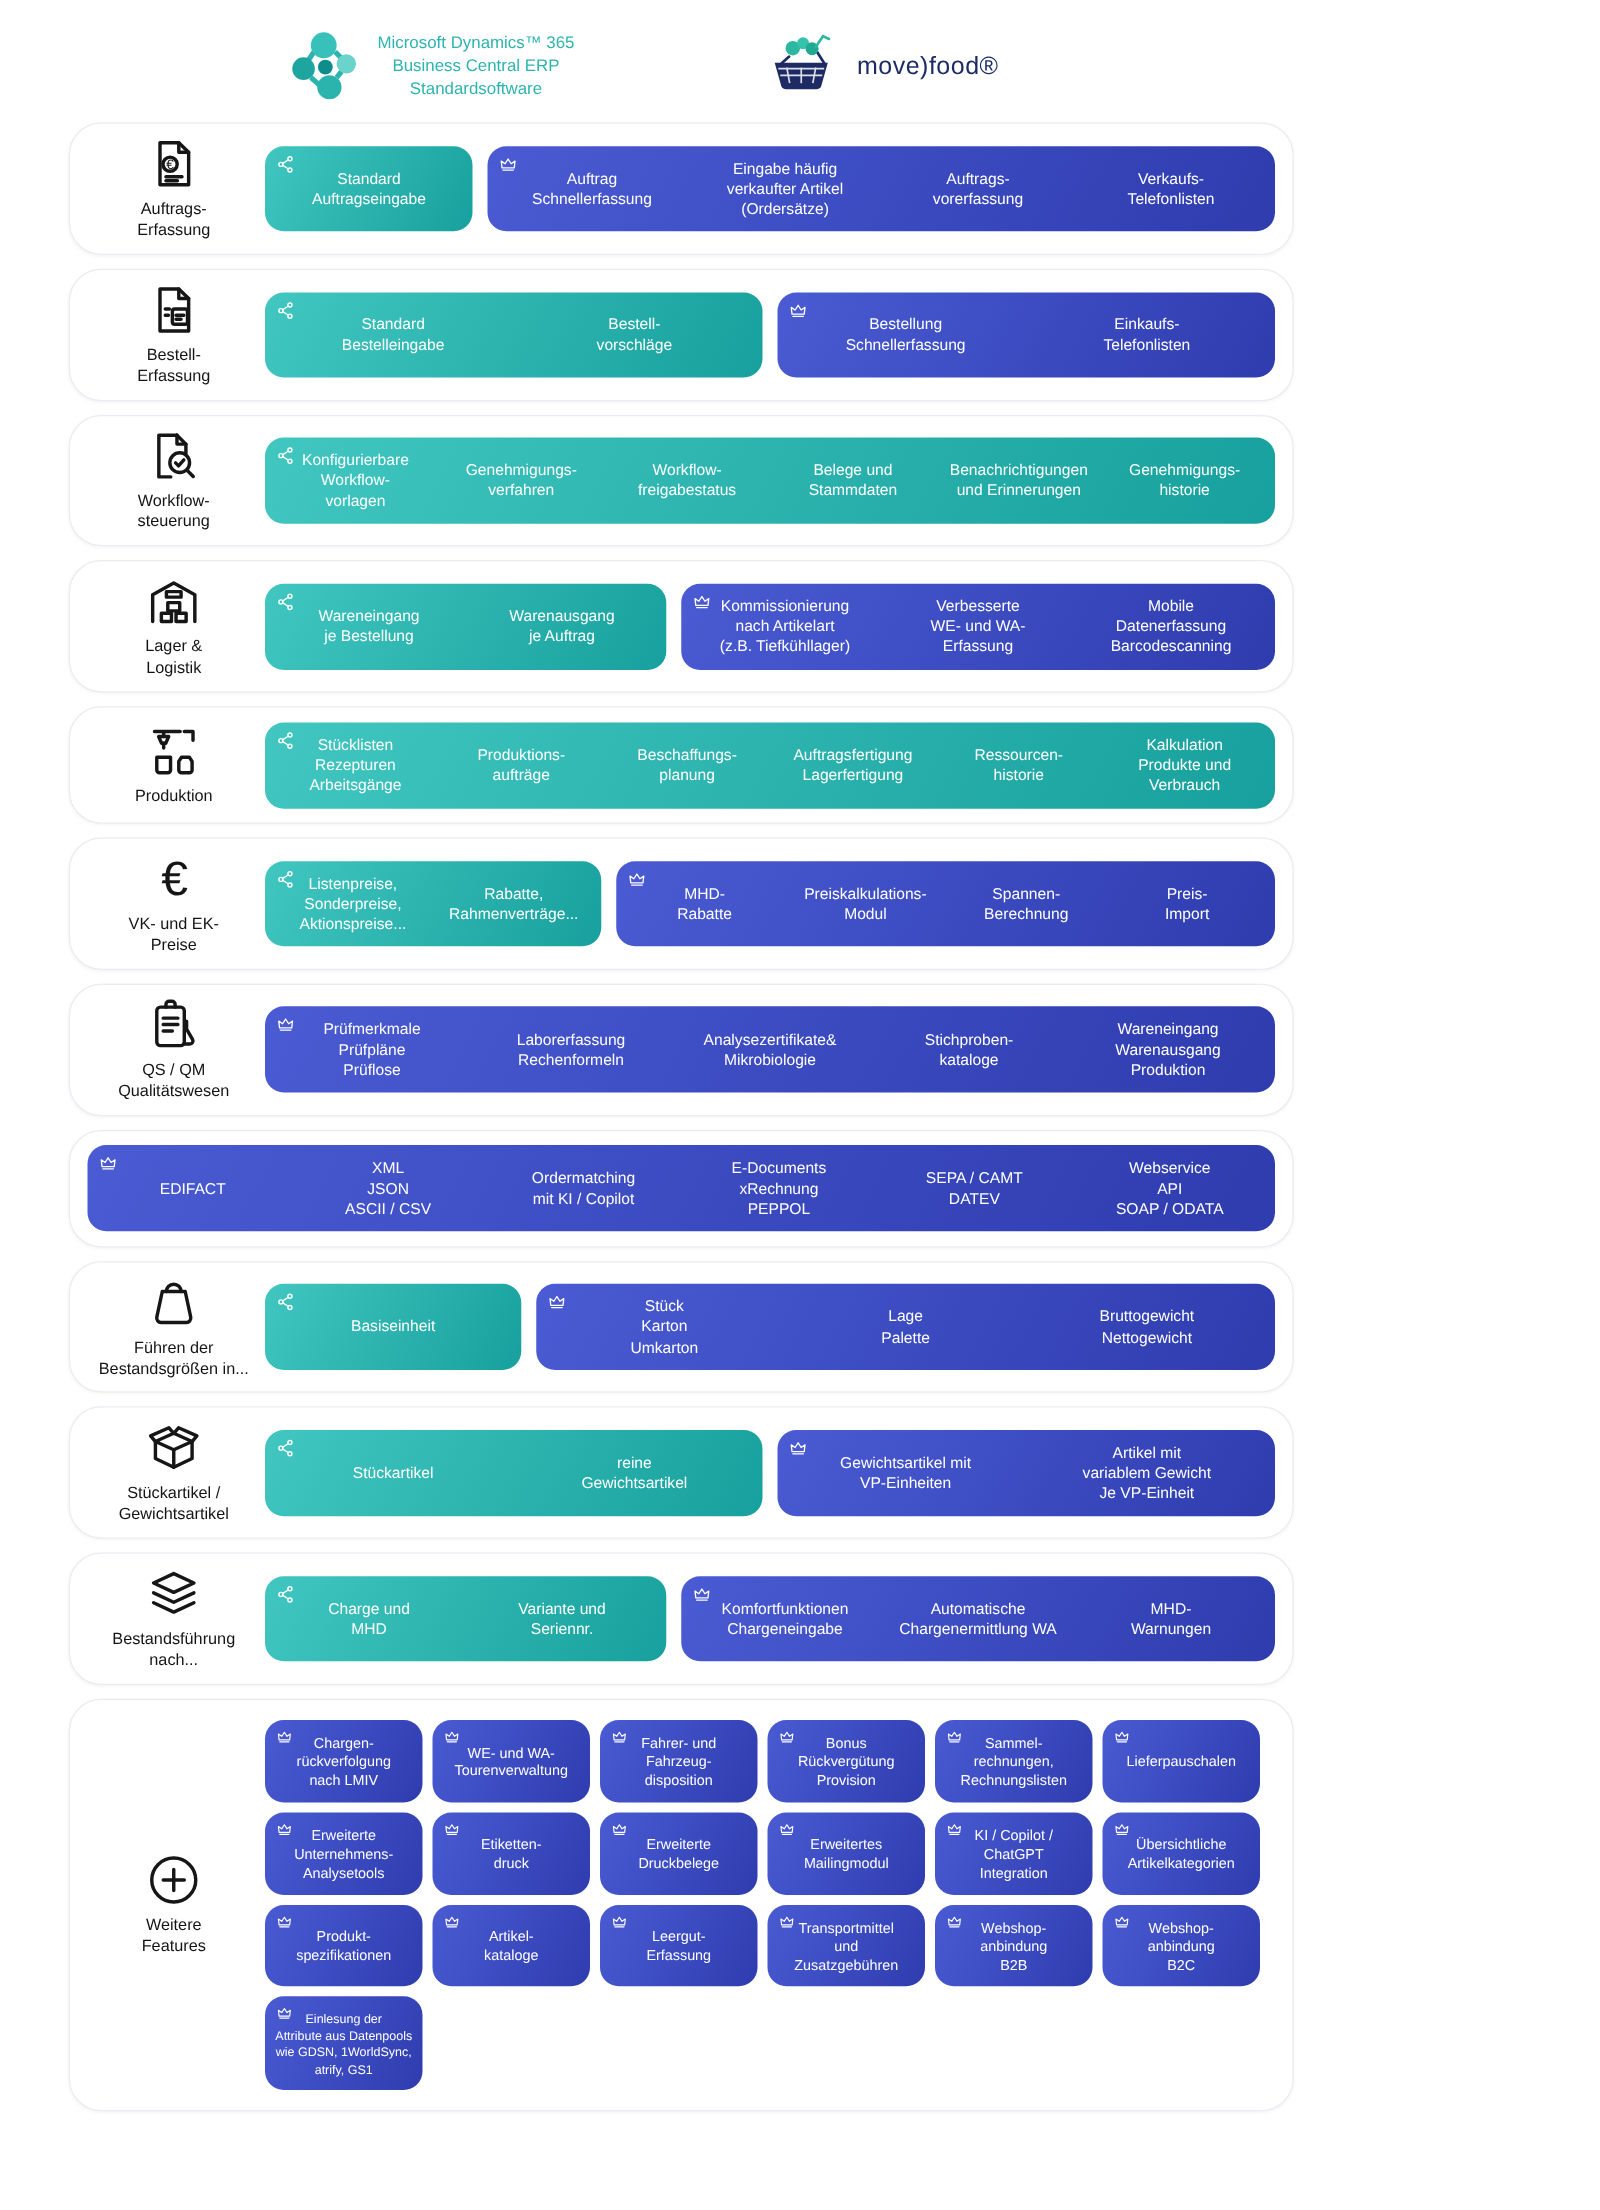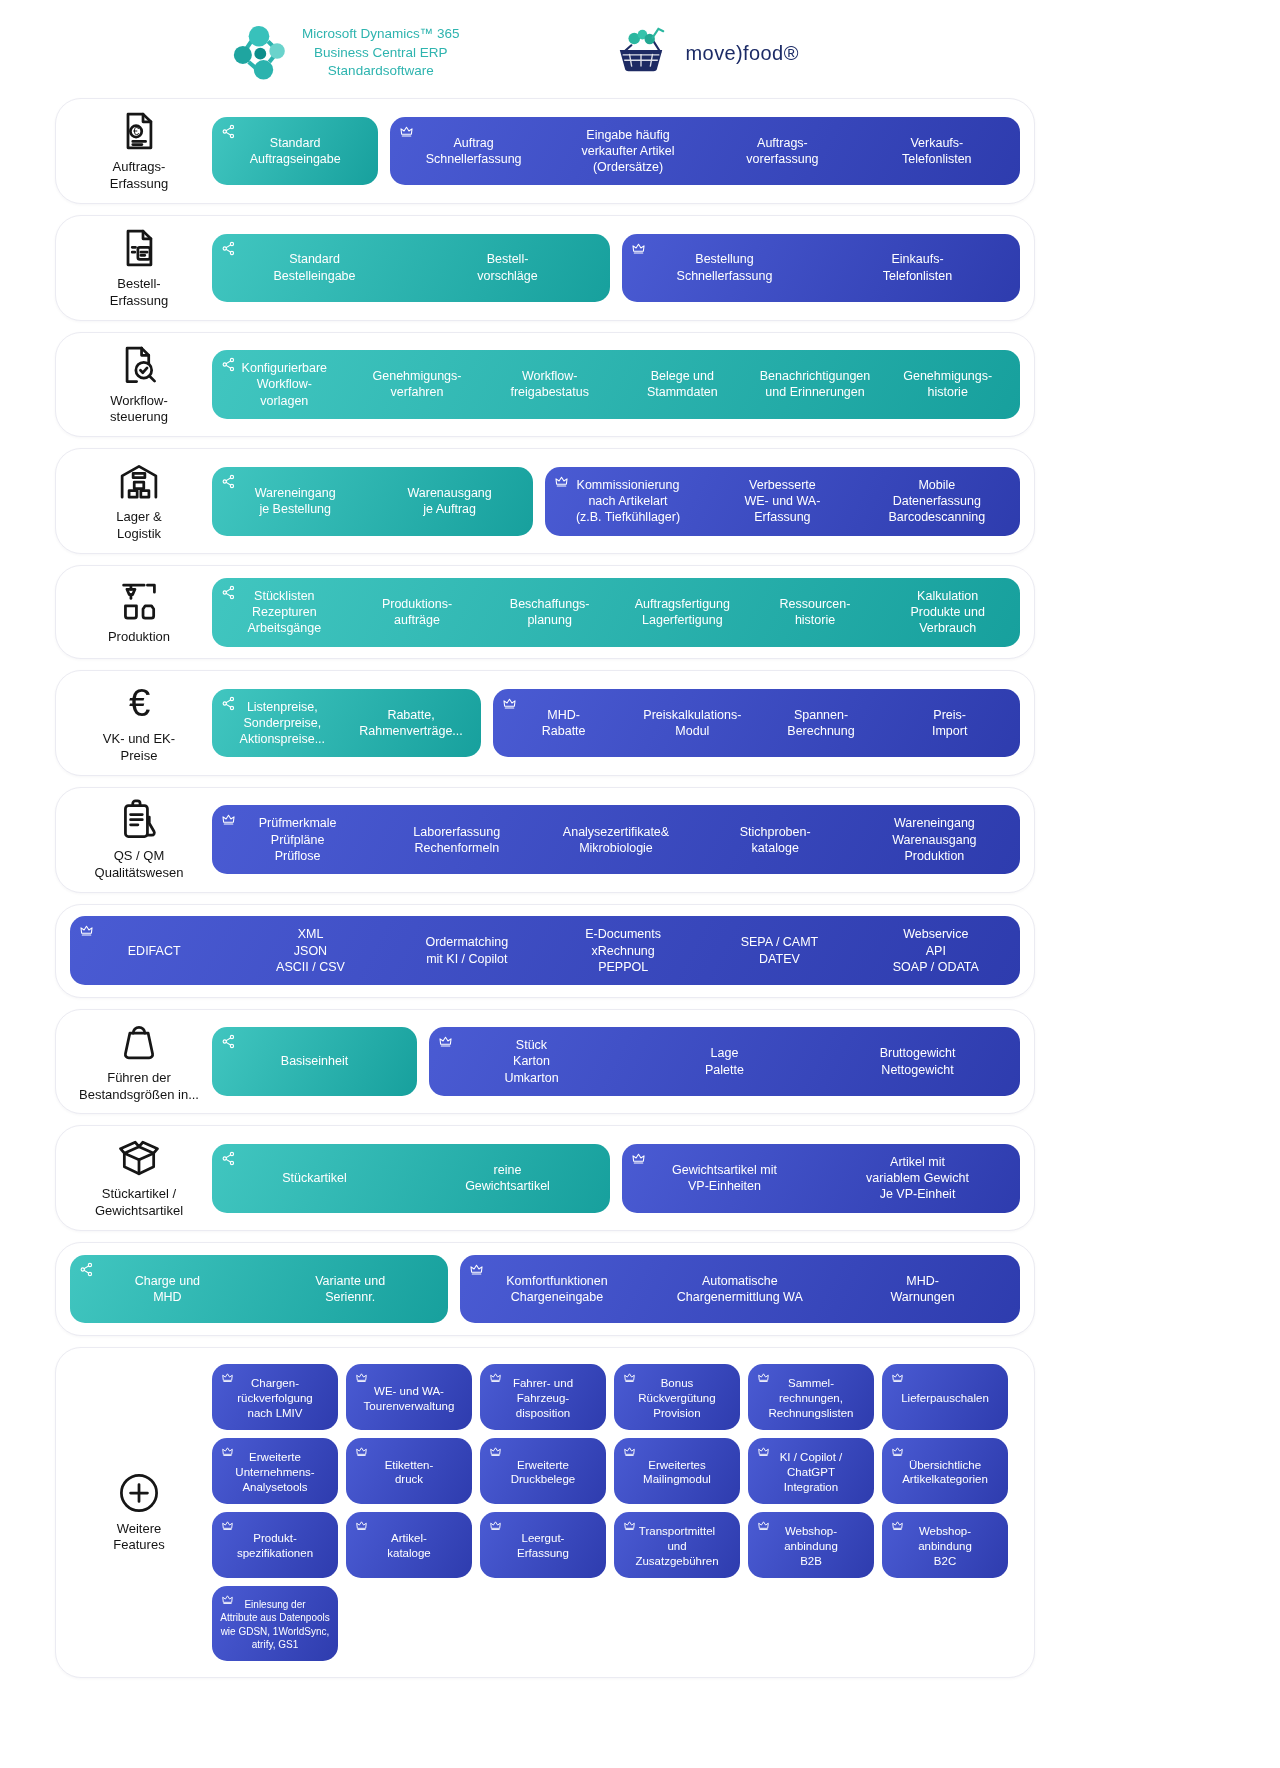--- a/index.html
+++ b/index.html
@@ -481,20 +481,31 @@
             </span>
             <div class="item">Gewichtsartikel mit
 VP-Einheiten</div>
             <div class="item">Artikel mit
 variablem Gewicht
 Je VP-Einheit</div>
           </div>
         </div>
       </section>
       <section class="row">
+        <div class="cat">
+          <div class="cat-icon">
+            <svg viewBox="0 0 24 24" fill="none" stroke="#161616" stroke-width="1.5" stroke-linecap="round" stroke-linejoin="round">
+              <path d="M12 3.2l8.8 4.1L12 11.4 3.2 7.3z"></path>
+              <path d="M3.2 11.6l8.8 4.1 8.8-4.1"></path>
+              <path d="M3.2 15.9l8.8 4.1 8.8-4.1"></path>
+            </svg>
+          </div>
+          <div class="cat-label">Bestandsführung
+nach...</div>
+        </div>
         <div class="groups">
           <div class="group standard" style="flex-grow: 2; flex-basis: 0px;">
             <span class="badge">
               <svg viewBox="0 0 24 24" fill="none" stroke="#ffffff" stroke-linecap="round" stroke-linejoin="round" stroke-width="1.8">
                 <circle cx="6" cy="12" r="2.6"></circle>
                 <circle cx="17.5" cy="4.8" r="2.6"></circle>
                 <circle cx="17.5" cy="19.2" r="2.6"></circle>
                 <path d="M8.3 10.6l6.9-4.2M8.3 13.4l6.9 4.2"></path>
               </svg>
             </span>

